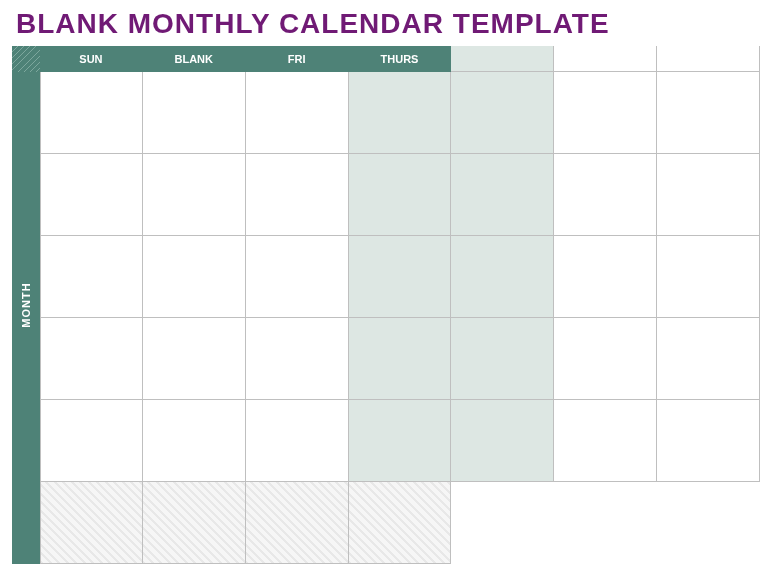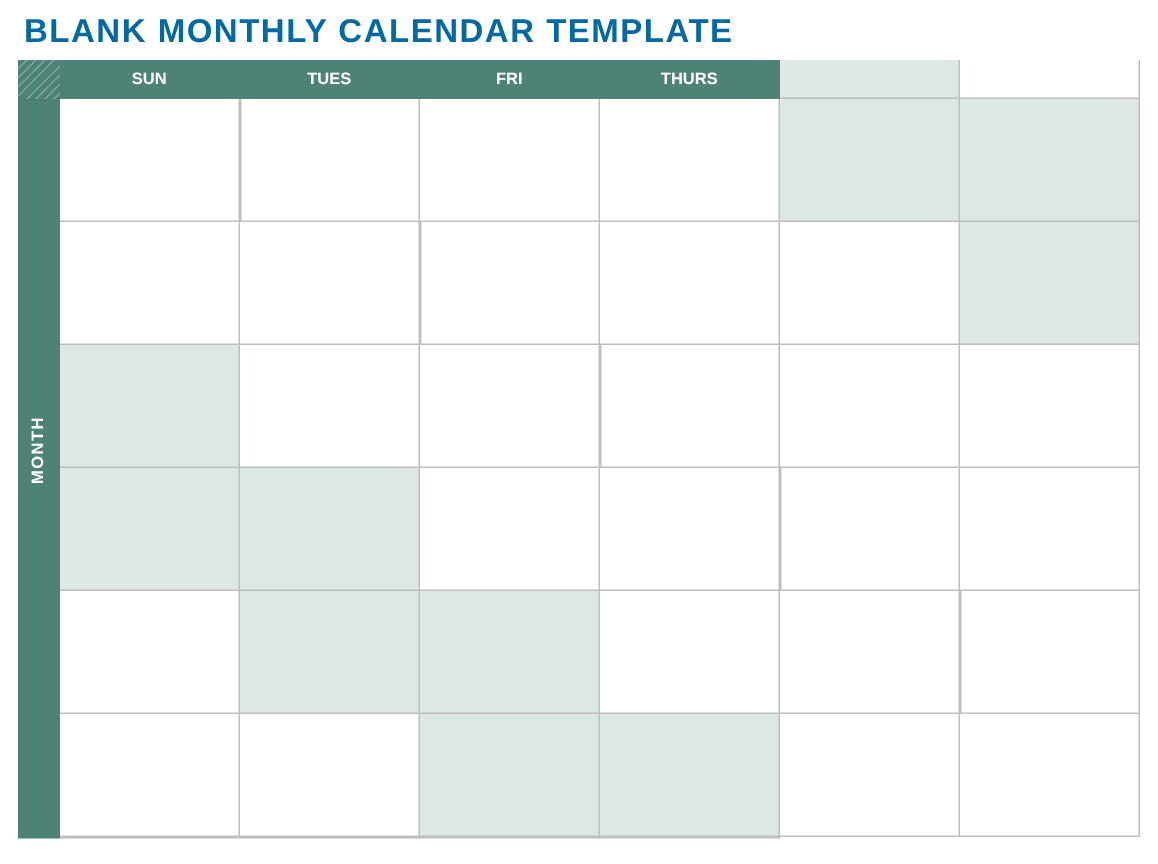--- a/index.html
+++ b/index.html
@@ -4,24 +4,24 @@
 <style>
   * { box-sizing: border-box; margin: 0; padding: 0; }
   body {
     width: 772px;
     height: 576px;
     background: #ffffff;
     font-family: Arial, Helvetica, sans-serif;
     padding: 8px 12px 12px 12px;
   }
   .title {
-    font-size: 22px;
+    font-size: 28px;
     font-weight: 700;
     letter-spacing: 1px;
-    color: #0369a1;
+    color: #701a75;
     margin-bottom: 6px;
     margin-left: 4px;
   }
   .cal-wrap {
     display: flex;
     width: 748px;
   }
   .month-side {
     width: 28px;
     background: #4e8277;
@@ -34,21 +34,21 @@
     color: #ffffff;
     font-size: 11px;
     font-weight: 700;
     letter-spacing: 1px;
     transform: rotate(-90deg);
     white-space: nowrap;
   }
   .grid {
     flex: 1;
     display: grid;
-    grid-template-columns: repeat(6, 1fr);
+    grid-template-columns: repeat(7, 1fr);
     grid-template-rows: 26px repeat(6, 82px);
   }
   .hdr {
     background: #4e8277;
     color: #ffffff;
     font-size: 11px;
     font-weight: 700;
     display: flex;
     align-items: center;
     justify-content: center;
@@ -97,21 +97,21 @@
           <line x1="18" y1="32" x2="34" y2="16"></line>
           <line x1="24" y1="32" x2="34" y2="22"></line>
         </g>
       </svg>
     </div>
     <span class="month-label">MONTH</span>
   </div>
 
   <div class="grid">
     <div class="hdr">SUN</div>
-    <div class="hdr">TUES</div>
+    <div class="hdr">BLANK</div>
     <div class="hdr">FRI</div>
     <div class="hdr">THURS</div>
 
     <div class="cell weekend"></div>
     <div class="cell"></div>
     <div class="cell"></div>
     <div class="cell"></div>
     <div class="cell"></div>
     <div class="cell"></div>
     <div class="cell weekend"></div>

